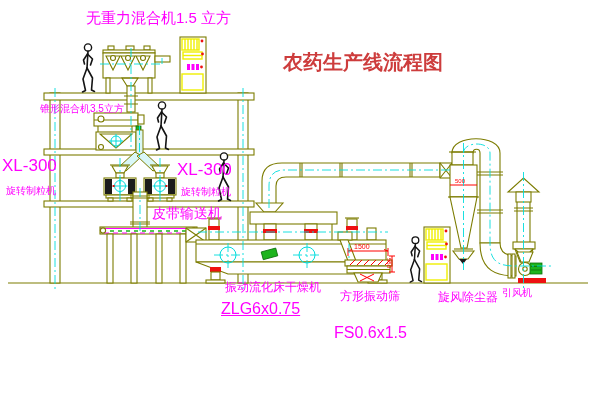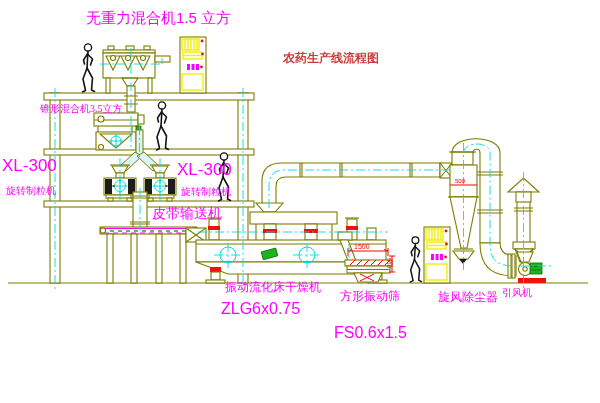--- a/index.html
+++ b/index.html
@@ -285,36 +285,36 @@
     <path class="cy" d="M198,232 H388"></path>
     <path class="cy" d="M269,208 V186 Q269,170 284,170 H452"></path>
     <path class="cy" d="M463.5,143 V270"></path>
     <path class="cy" d="M463.5,153 C463.5,141 490,141 490,153 V243 C490,263 500,266 516,266 H552"></path>
     <path class="cy" d="M523.5,172 V290"></path>
     <path class="cy" d="M349,244 V258"></path>
     <path class="cy" d="M162,58 V64"></path>
   </g>
 </svg>
 
-<div class="lbl red" style="left:283px;top:52px;font-size:12px;font-weight:bold;">农药生产线流程图</div>
+<div class="lbl red" style="left:283px;top:52px;font-size:20px;font-weight:bold;">农药生产线流程图</div>
 
 <div class="lbl" style="left:86px;top:10px;font-size:15px;">无重力混合机1.5 立方</div>
 
-<div class="lbl" style="left:40px;top:104px;font-size:10px;font-family:Liberation Serif, serif;">锥形混合机3.5立方</div>
+<div class="lbl" style="left:40px;top:104px;font-size:10px;">锥形混合机3.5立方</div>
 
 <div class="lbl" style="left:2px;top:157px;font-size:17px;">XL-300</div>
 <div class="lbl" style="left:6px;top:186px;font-size:10px;">旋转制粒机</div>
 
 <div class="lbl" style="left:177px;top:161px;font-size:17px;">XL-300</div>
 <div class="lbl" style="left:181px;top:187px;font-size:10px;">旋转制粒机</div>
 
 <div class="lbl" style="left:152px;top:206px;font-size:14px;">皮带输送机</div>
 
 <div class="lbl" style="left:225px;top:281px;font-size:12px;">振动流化床干燥机</div>
-<div class="lbl" style="left:221px;top:301px;font-size:16px;">ZLG6x0.75</div>
+<div class="lbl" style="left:221px;top:301px;font-size:16px;text-decoration:underline;">ZLG6x0.75</div>
 
 <div class="lbl" style="left:340px;top:290px;font-size:12px;">方形振动筛</div>
 <div class="lbl" style="left:334px;top:301px;font-size:16px;margin-top:24px;">FS0.6x1.5</div>
 
 <div class="lbl" style="left:438px;top:291px;font-size:12px;">旋风除尘器</div>
 
 <div class="lbl" style="left:502px;top:288px;font-size:10px;">引风机</div>
 
 <div class="lbl dim" style="left:354px;top:243px;font-size:7px;">1500</div>
 <div class="lbl dim" style="left:392px;top:258px;font-size:6px;transform:rotate(90deg);transform-origin:left top;">550</div>

